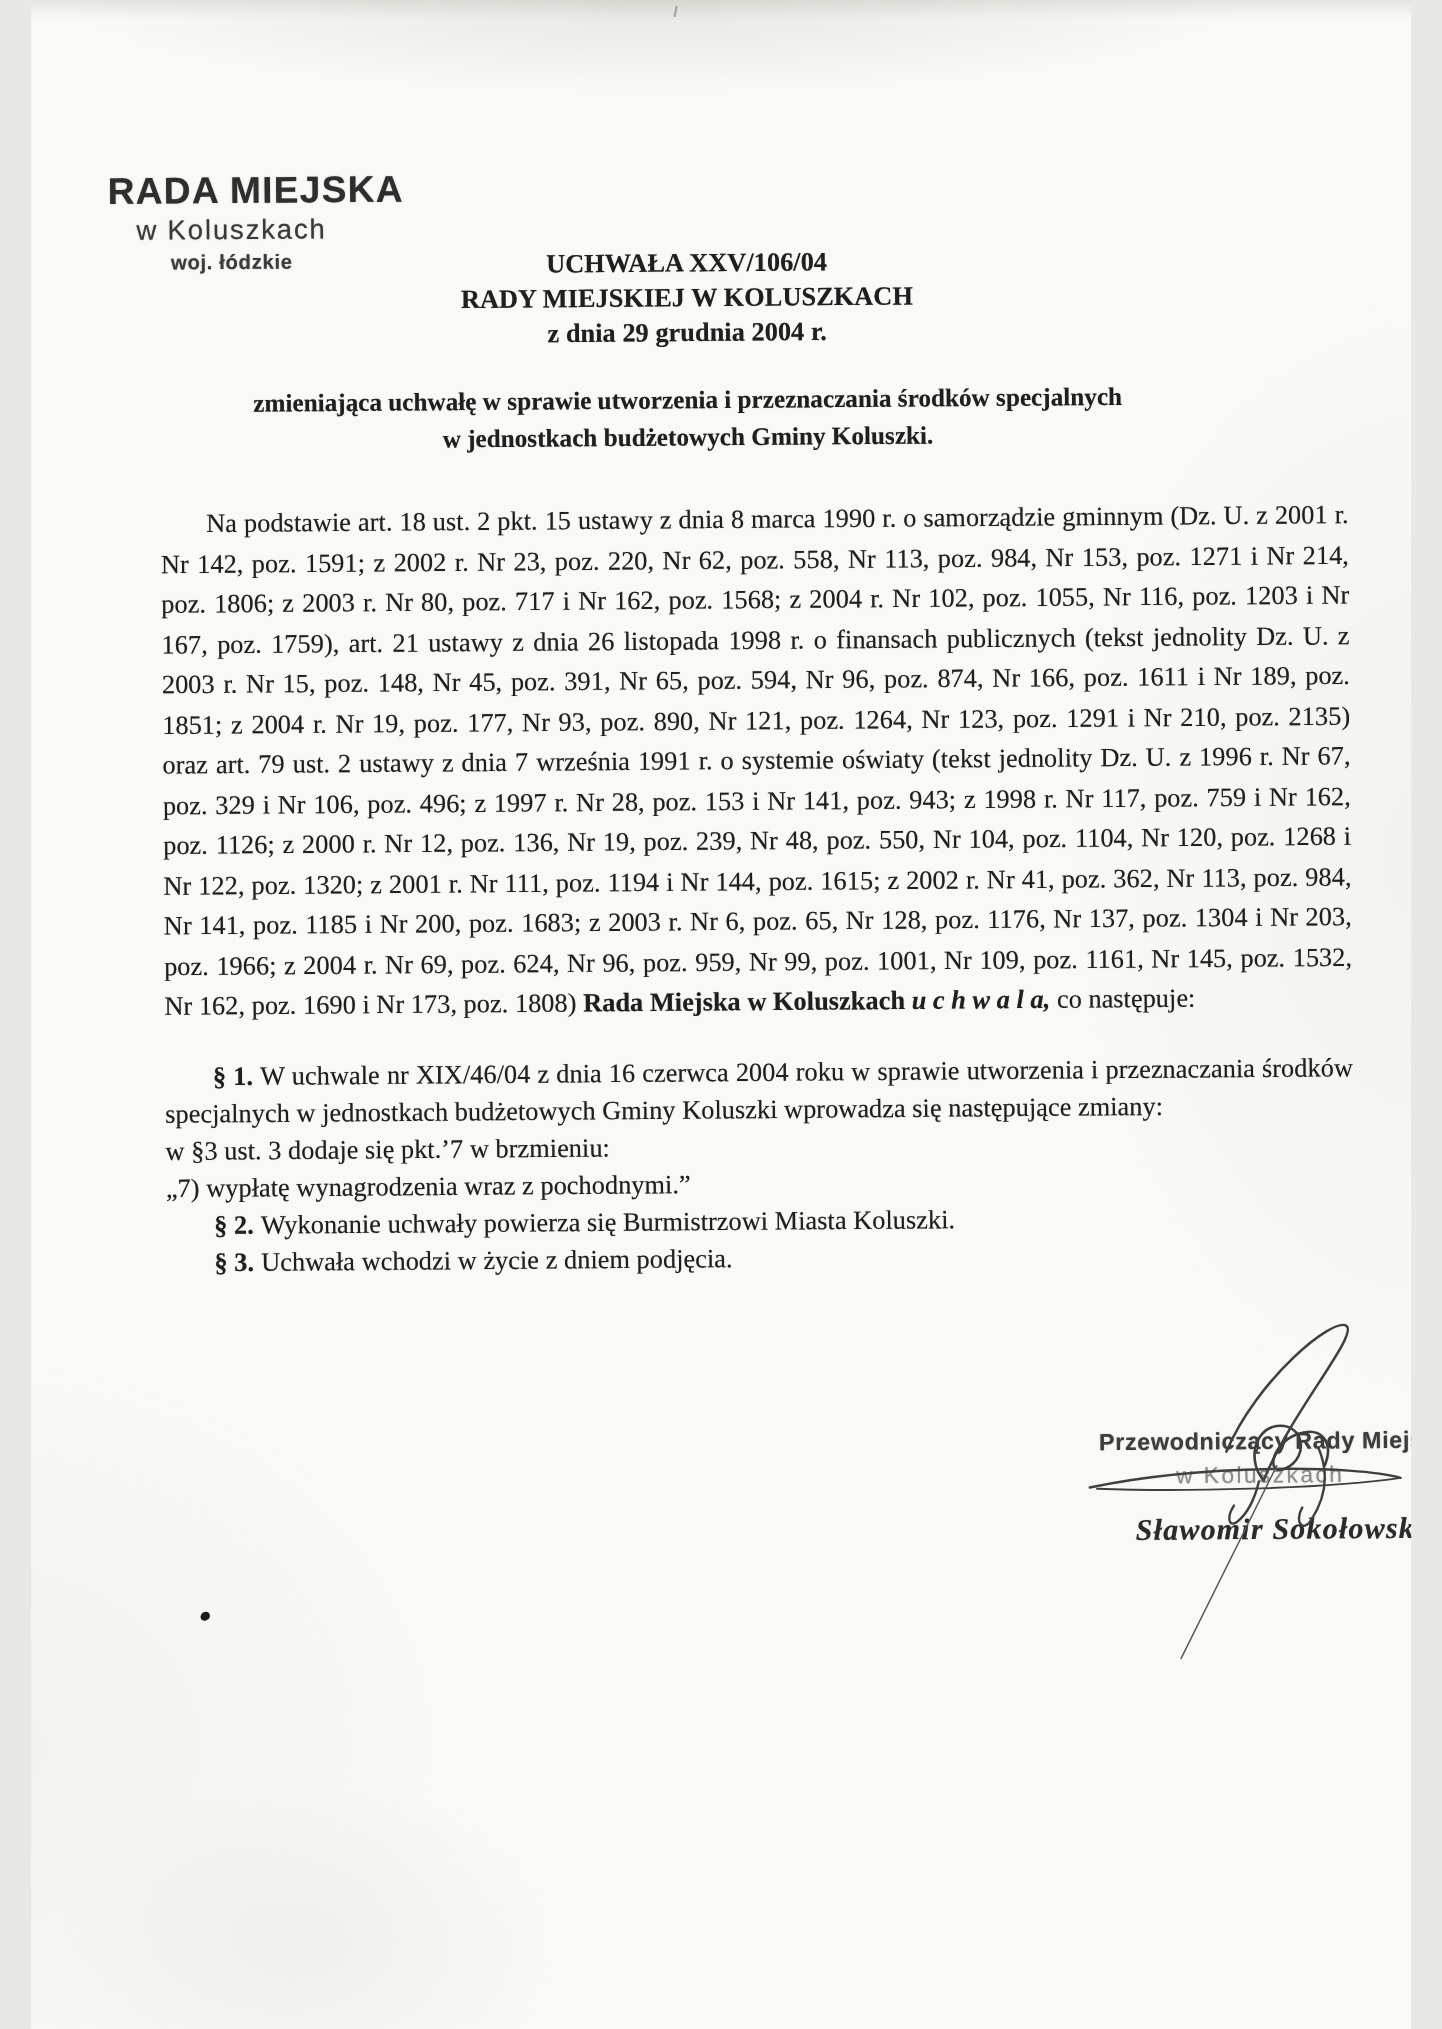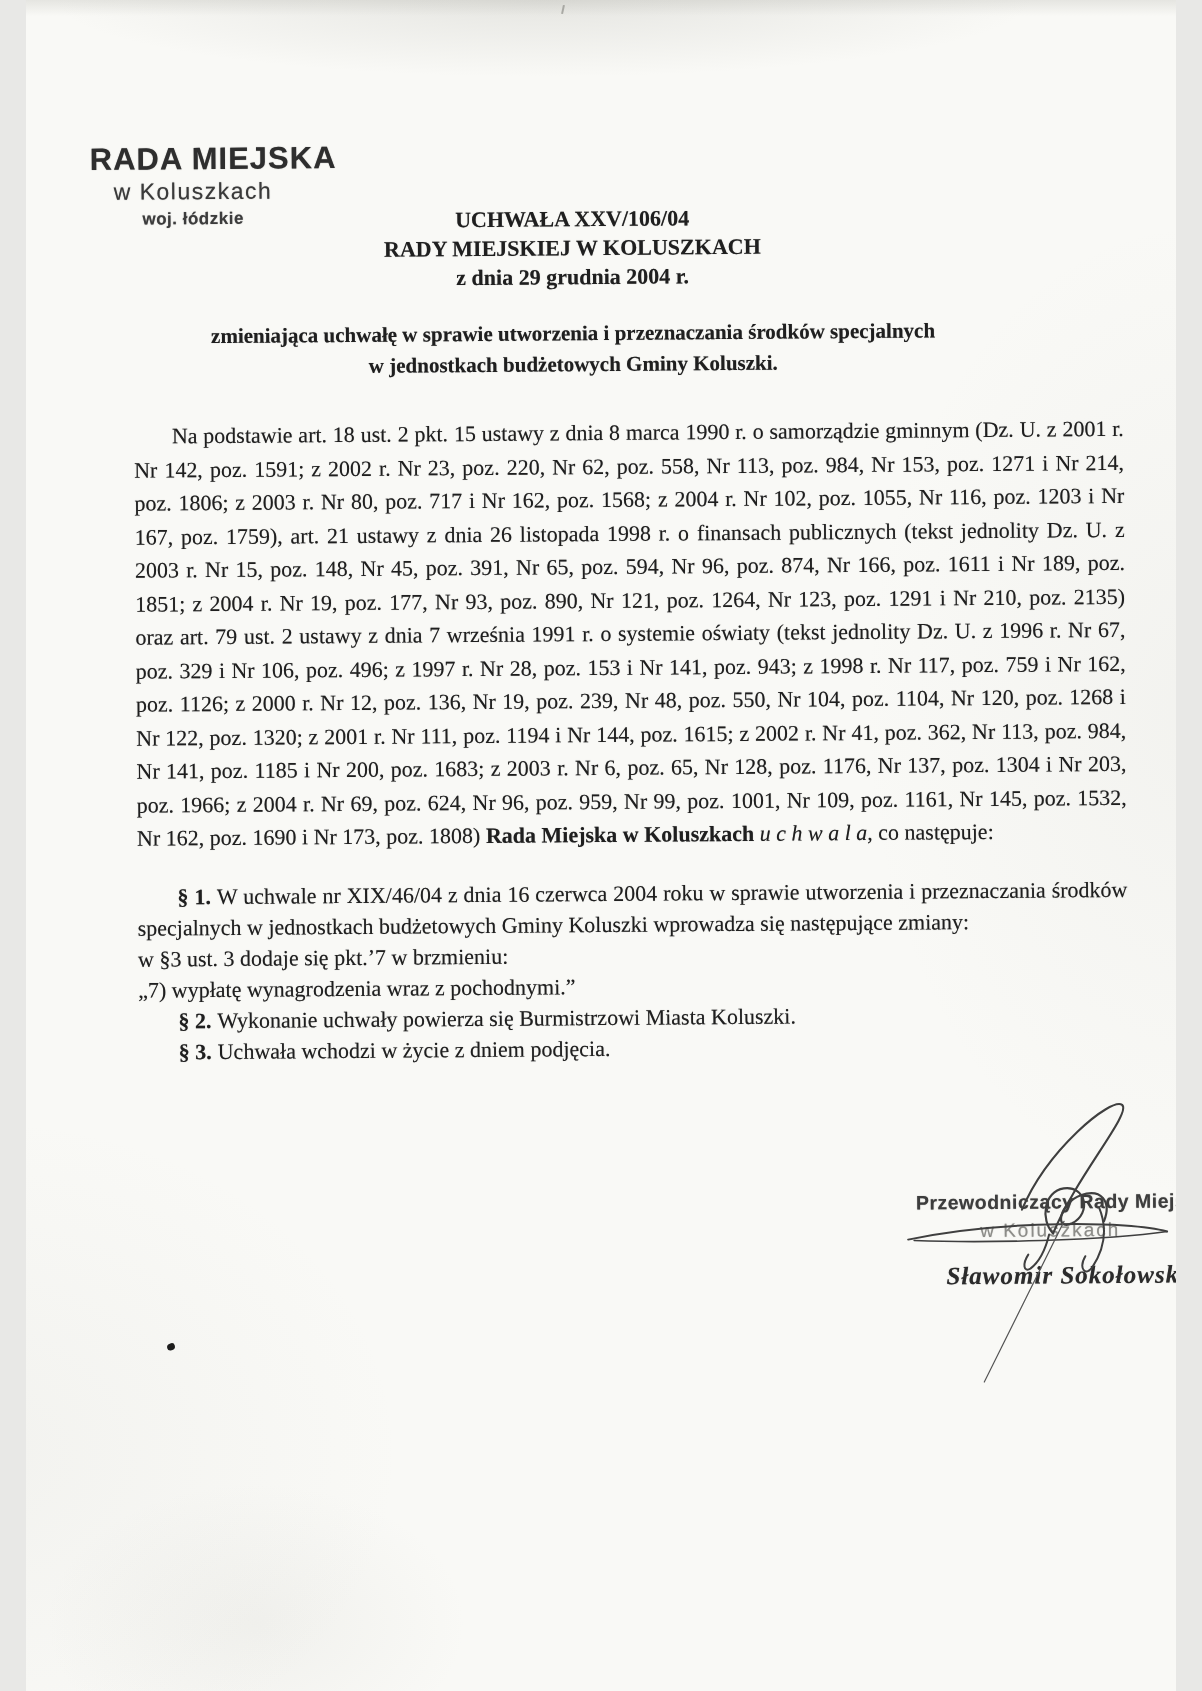--- a/index.html
+++ b/index.html
@@ -32,21 +32,21 @@
   .issuer-line1 { font-size:31px; font-weight:bold; letter-spacing:1px; white-space:nowrap; }
   .issuer-line2 { font-size:23px; margin-top:1px; letter-spacing:1.5px; color:#3a3a3a; }
   .issuer-line3 { font-size:17px; font-weight:bold; margin-top:4px; letter-spacing:0.5px; color:#3c3c3c; }
 
   
   .content { position:absolute; left:110px; top:204px; width:990px; }
   .title-block { width:880px; text-align:center; font-weight:bold; font-size:22px; line-height:29px; }
   .subject-block { width:880px; margin-top:27px; text-align:center; font-weight:bold; font-size:21px; line-height:31px; }
   .preamble { margin:36px 0 0 0; text-align:justify; font-size:22px; line-height:33.5px; text-indent:38px; }
   .bold { font-weight:bold; }
-  .verb { font-weight:normal; font-style:italic; }
+  .verb { font-weight:bold; font-style:italic; }
   .sec { margin:0; font-size:22px; line-height:31px; text-align:justify; }
   .sec-first { margin-top:26px; }
   .sec-indent { text-indent:40px; }
   .sec-marker { font-weight:bold; margin-right:6px; }
 
   
   .signature { position:absolute; left:822px; top:1095px; width:380px; height:350px; }
   .sig-stamp1 {
     position:absolute; left:64px; top:99px; white-space:nowrap;
     font-family:"Liberation Sans", sans-serif; font-weight:bold;

